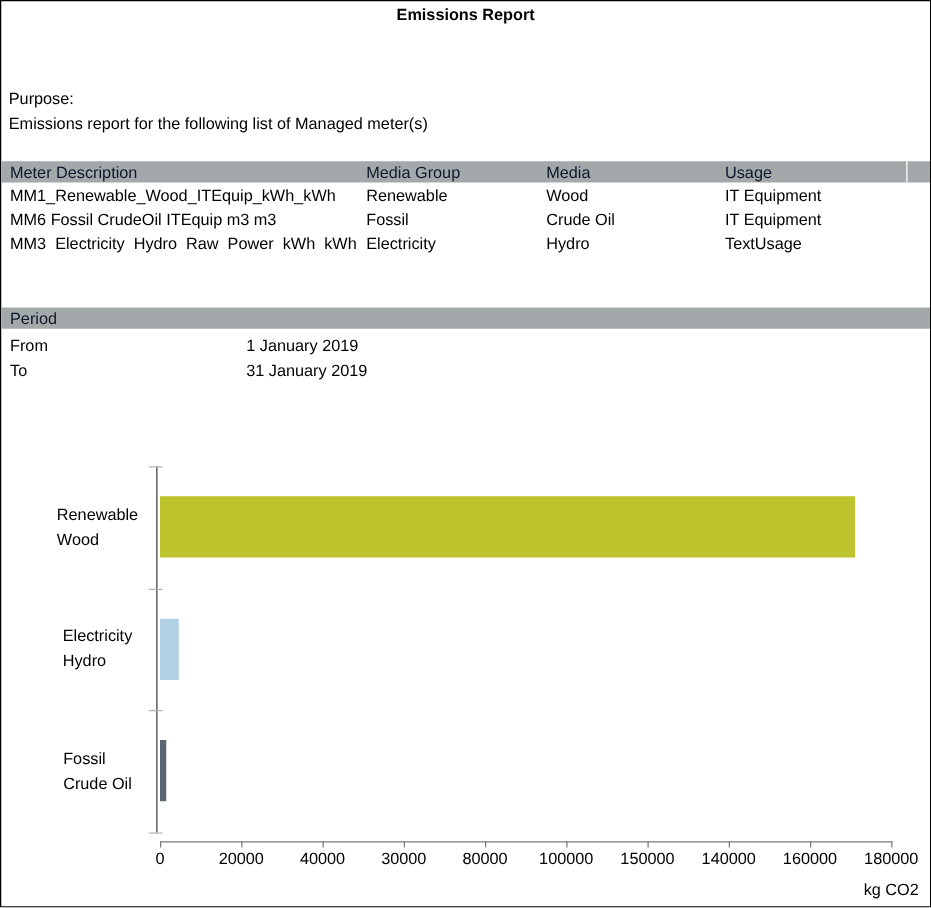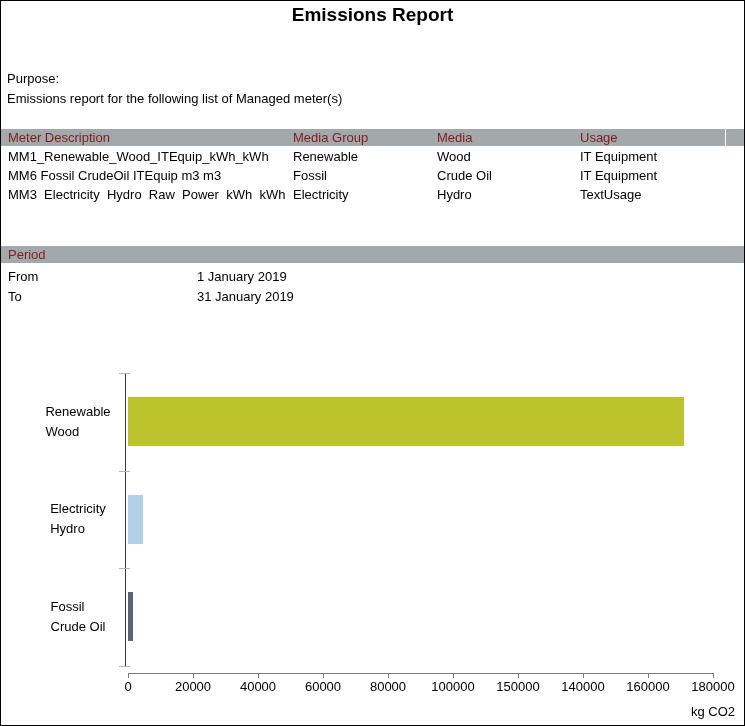--- a/index.html
+++ b/index.html
@@ -8,27 +8,27 @@
     width:743px;height:724px;
     border:1px solid #000;
     background:#fff;
     font-family:"Liberation Sans", sans-serif;
     font-size:13px;color:#000;
     overflow:hidden;
   }
   .abs{position:absolute;}
   .title{
     top:3px;left:0;width:100%;
-    text-align:center;font-size:19px;font-weight:bold;
+    text-align:center;font-size:13px;font-weight:bold;
   }
   .purpose-label{top:70px;left:6px;}
   .purpose-text{top:90px;left:6px;}
   .sec-bar{
     left:0;width:743px;height:17px;
-    background:#a3a8ab;color:#7f1d1d;
+    background:#a3a8ab;color:#0f172a;
     line-height:17px;
   }
   .sec-bar .pad{padding-left:7px;}
   .hdr-cell{position:absolute;top:0;height:17px;line-height:17px;white-space:nowrap;}
   .hdr-divider{position:absolute;top:0;left:724px;width:1px;height:17px;background:#fff;}
   .tbl-row{left:0;width:629px;height:19px;line-height:19px;}
   .cell{position:absolute;top:0;height:19px;line-height:19px;white-space:pre;}
   .cell.clip{overflow:hidden;}
   .meter-col{left:7px;width:285px;}
   .mg-col{left:292px;}
@@ -115,21 +115,21 @@
         <div class="y-tick" style="position: absolute; top: 119.5px;"></div>
         <div class="y-tick" style="position: absolute; top: 217px;"></div>
         <div class="y-tick" style="position: absolute; top: 314.5px;"></div>
         <div class="x-tick" style="position: absolute; left: 127px;"></div>
         <div class="x-tick-label" style="position: absolute; left: 92px;">0</div>
         <div class="x-tick" style="position: absolute; left: 192px;"></div>
         <div class="x-tick-label" style="position: absolute; left: 157px;">20000</div>
         <div class="x-tick" style="position: absolute; left: 257px;"></div>
         <div class="x-tick-label" style="position: absolute; left: 222px;">40000</div>
         <div class="x-tick" style="position: absolute; left: 322px;"></div>
-        <div class="x-tick-label" style="position: absolute; left: 287px;">60000</div>
+        <div class="x-tick-label" style="position: absolute; left: 287px;">30000</div>
         <div class="x-tick" style="position: absolute; left: 387px;"></div>
         <div class="x-tick-label" style="position: absolute; left: 352px;">80000</div>
         <div class="x-tick" style="position: absolute; left: 452px;"></div>
         <div class="x-tick-label" style="position: absolute; left: 417px;">100000</div>
         <div class="x-tick" style="position: absolute; left: 517px;"></div>
         <div class="x-tick-label" style="position: absolute; left: 482px;">150000</div>
         <div class="x-tick" style="position: absolute; left: 582px;"></div>
         <div class="x-tick-label" style="position: absolute; left: 547px;">140000</div>
         <div class="x-tick" style="position: absolute; left: 647px;"></div>
         <div class="x-tick-label" style="position: absolute; left: 612px;">160000</div>

